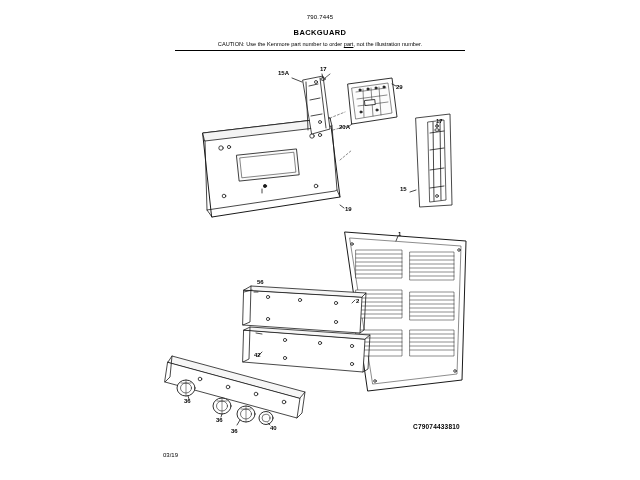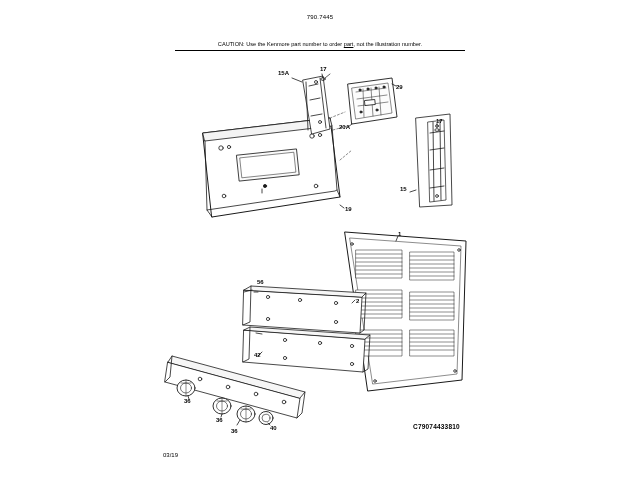--- a/index.html
+++ b/index.html
@@ -80,20 +80,21 @@
     width: 640px;
     height: 480px;
   }
 </style>
 </head>
 <body>
 
 <div id="page">
 
   <div class="model-no">790.7445</div>
+  <div class="title">BACKGUARD</div>
   <div class="caution"><span>CAUTION: Use the Kenmore part number to order </span><u>part</u><span>, not the illustration number.</span></div>
   <div class="rule"></div>
 
   <svg class="art" viewBox="0 0 640 480">
     <g fill="none" stroke="#1a1a1a" stroke-width="0.8" stroke-linejoin="round" stroke-linecap="round">
 
       <g>
         <polygon points="203,133 330,118 340,197 212,217" fill="#ffffff" stroke="#1a1a1a" stroke-width="1"></polygon>
         <polygon points="203,133 330,118 332,126 205,141" fill="#f4f4f4"></polygon>
         <polyline points="205,141 207,210 212,217"></polyline>

